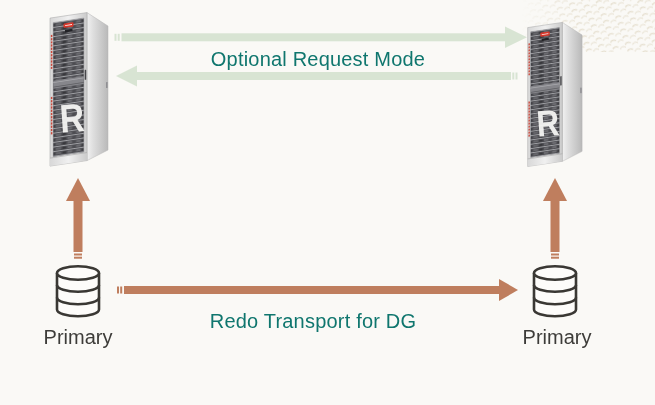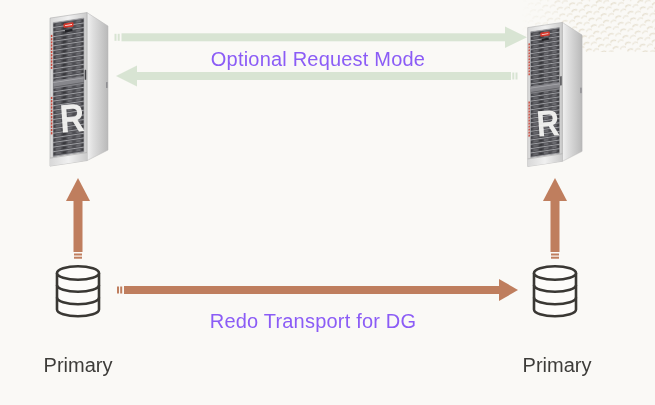--- a/index.html
+++ b/index.html
@@ -4,26 +4,26 @@
 <style>
   html,body{margin:0;padding:0;background:#ffffff;}
   .canvas{
     position:relative;width:655px;height:405px;overflow:hidden;
     background:#faf9f6;
     font-family:"Liberation Sans", sans-serif;
   }
   .abs{position:absolute;}
   svg{display:block;}
   .flow-label{
-    position:absolute;color:#8b5cf6;font-size:20px;line-height:24px;
+    position:absolute;color:#0f766e;font-size:20px;line-height:24px;
     white-space:nowrap;transform:translateX(-50%);letter-spacing:0.2px;
   }
   .node-label{
     position:absolute;color:#3d3c39;font-size:20px;line-height:24px;
-    white-space:nowrap;transform:translateX(-50%);margin-top:28px;
+    white-space:nowrap;transform:translateX(-50%);
   }
   .rack-letter{
     position:absolute;color:#f5f5f3;font-weight:600;font-size:40px;line-height:40px;
     transform:translate(-50%,-50%) rotate(-4deg) scaleX(0.85);
     opacity:0.95;pointer-events:none;
   }
   .arrows-layer{position:absolute;left:0;top:0;pointer-events:none;}
 </style>
 </head>
 <body>

